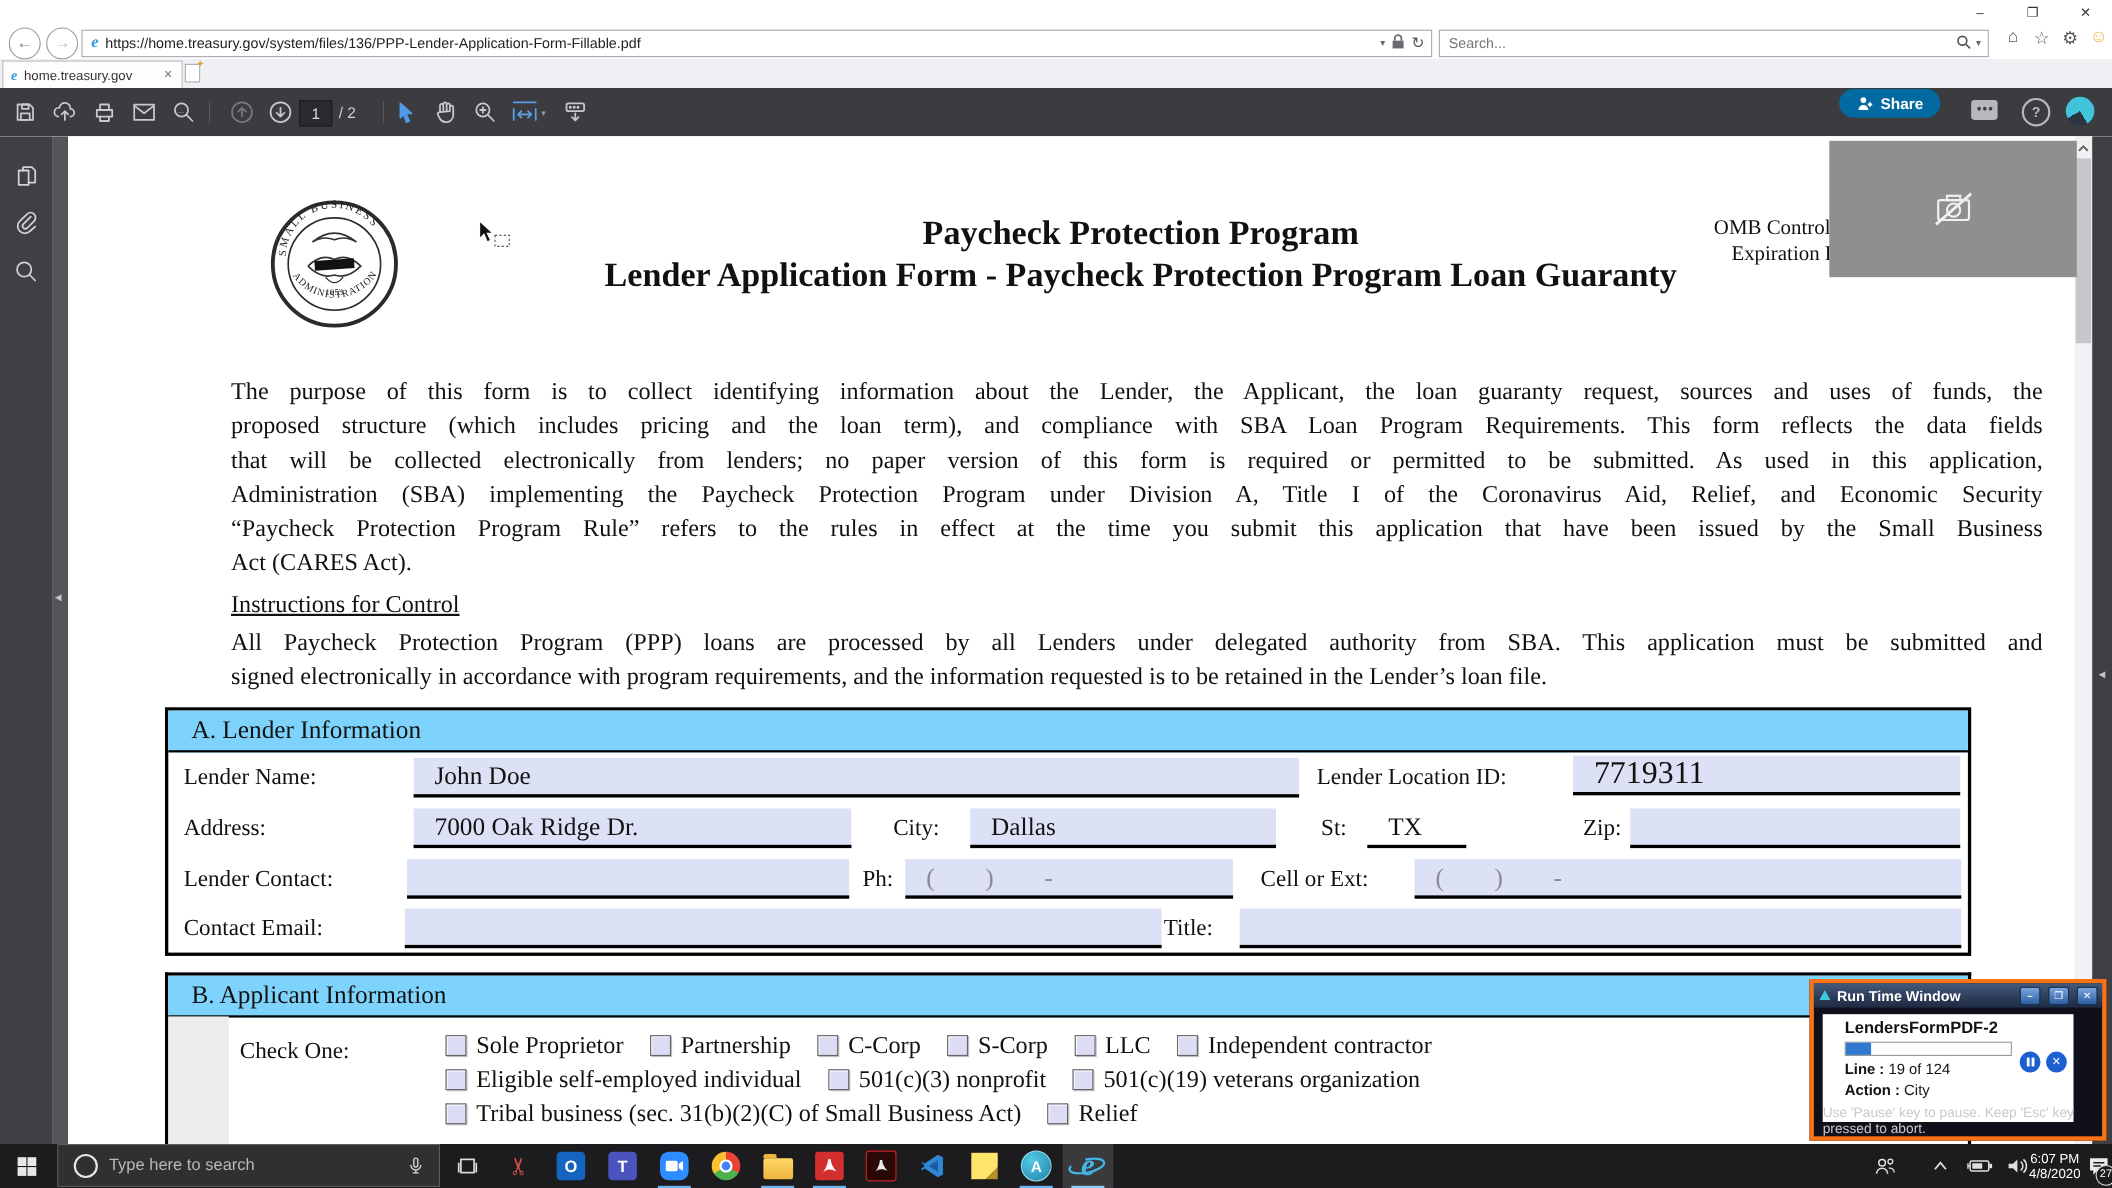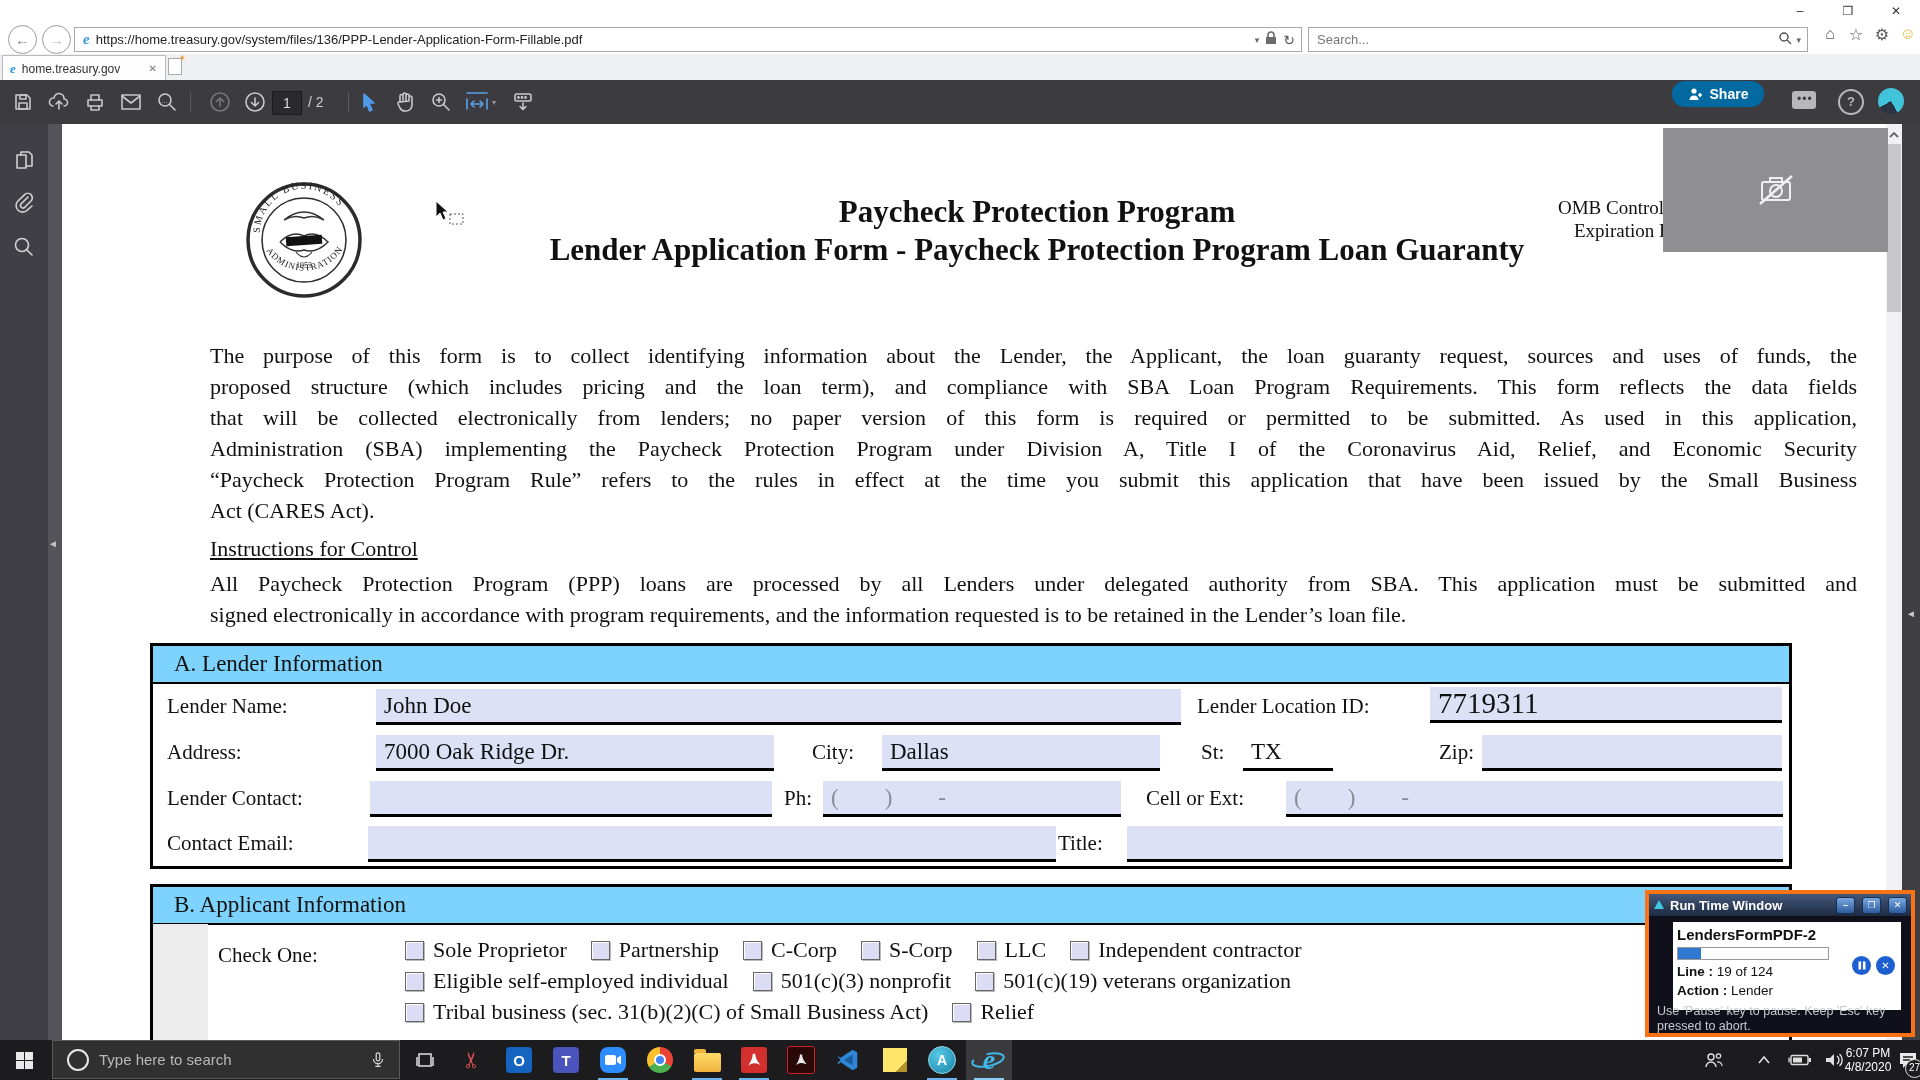--- a/index.html
+++ b/index.html
@@ -56,37 +56,37 @@
   #intro .jline{text-align:justify;text-align-last:justify;}
   #intro .jline:last-child{text-align-last:left;}
   #instrhead{position:absolute;left:148px;top:412px;font-size:22px;text-decoration:underline;}
   #instrbody{position:absolute;left:148px;top:444px;width:1647px;font-size:22px;line-height:31px;}
   #instrbody .jline{text-align:justify;text-align-last:justify;}
   #instrbody .jline:last-child{text-align-last:left;}
 
   .formtable{position:absolute;left:150px;width:1636px;border:3px solid #000;background:#fff;}
   .theader{height:36px;background:#7dd3fc;border-bottom:2px solid #000;display:flex;align-items:center;padding-left:21px;font-size:23px;font-weight:normal;font-family:"Liberation Serif","DejaVu Serif",serif;}
   .flabel{position:absolute;font-family:"Liberation Serif","DejaVu Serif",serif;font-size:21px;color:#111;white-space:nowrap;}
-  .ffield{position:absolute;height:36px;background:#dce1f6;border-bottom:3px solid #000;display:flex;align-items:center;padding-left:8px;font-size:23px;color:#111;white-space:pre;box-sizing:border-box;}
+  .ffield{position:absolute;height:36px;background:#dce1f6;border-bottom:3px solid #000;display:flex;align-items:center;padding-left:19px;font-size:23px;color:#111;white-space:pre;box-sizing:border-box;}
   .ffield.ghost{color:#8a8a99;}
   .ffield.plain{background:#fff;}
   .cbrow{position:absolute;display:flex;column-gap:24px;align-items:center;}
   .cbitem{display:flex;align-items:center;font-family:"Liberation Serif","DejaVu Serif",serif;font-size:22px;color:#111;white-space:nowrap;}
   .cb{width:17px;height:17px;background:#dcdcf4;border:1px solid #666;box-shadow:inset 1px 1px 0 #fff,1px 1px 0 #bbb;margin-right:9px;flex:none;}
   #graycol{position:absolute;left:0;top:37px;width:55px;bottom:0;background:#ececec;}
 
   
   #seal{position:absolute;left:182px;top:56px;}
   #cursor{position:absolute;left:372px;top:76px;z-index:6;}
 
   
   #rtw{position:absolute;left:1645px;top:890px;width:270px;height:147px;background:#10101a;border:4px solid #f97316;box-sizing:border-box;z-index:20;}
   #rtwtitle{height:22px;background:linear-gradient(#44597a,#1d2a42);display:flex;align-items:center;padding:0 4px;color:#fff;font-size:13px;font-weight:bold;gap:5px;}
   .rtwbtn{width:17px;height:15px;background:linear-gradient(#7aa7e0,#2c5c9e);border:1px solid #16304f;border-radius:3px;color:#fff;font-size:9px;line-height:14px;text-align:center;margin-left:2px;}
-  #rtwpanel{position:absolute;left:24px;top:28px;width:228px;height:88px;background:#fff;padding:4px 4px;box-sizing:border-box;}
+  #rtwpanel{position:absolute;left:8px;top:28px;width:228px;height:98px;background:#fff;padding:4px 20px;box-sizing:border-box;}
   #rtwtask{font-size:15px;font-weight:bold;color:#111;}
   #rtwprog{position:relative;margin-top:4px;width:150px;height:11px;border:1px solid #999;background:#fdfdfd;}
   #rtwfill{height:100%;background:#2f7ad0;}
   .rtwcirc{position:absolute;top:34px;width:19px;height:19px;border-radius:50%;background:#1d5fd0;color:#fff;display:flex;align-items:center;justify-content:center;}
   #rtwline,#rtwaction{font-size:13.5px;color:#111;margin-top:4px;}
   #rtwline b,#rtwaction b{font-weight:bold;}
   #rtwhint{position:absolute;left:8px;top:110px;width:252px;color:#c9c9cf;font-size:12.5px;line-height:15px;}
 
   
   #taskbar{position:absolute;left:0;top:1040px;width:1920px;height:40px;background:#1c1c1e;z-index:30;}
@@ -452,21 +452,21 @@
       <span class="rtwbtn">–</span>
       <span class="rtwbtn">❐</span>
       <span class="rtwbtn">✕</span>
     </div>
     <div id="rtwpanel">
       <div id="rtwtask">LendersFormPDF-2</div>
       <div id="rtwprog">
         <div id="rtwfill" style="width: 15%;"></div>
       </div>
       <div id="rtwline"><b>Line :</b> <span>19 of 124</span></div>
-      <div id="rtwaction"><b>Action :</b> <span>Lender</span></div>
+      <div id="rtwaction"><b>Action :</b> <span>City</span></div>
       <div class="rtwcirc" style="right:30px;">
         <svg width="8" height="9" viewBox="0 0 8 9">
             <rect x="0.5" y="0.5" width="2.6" height="8" fill="#fff"></rect>
             <rect x="4.9" y="0.5" width="2.6" height="8" fill="#fff"></rect>
           </svg>
       </div>
       <div class="rtwcirc" style="right:6px;font-size:10px;font-weight:bold;">
           <span>✕</span>
         </div>
     </div>

